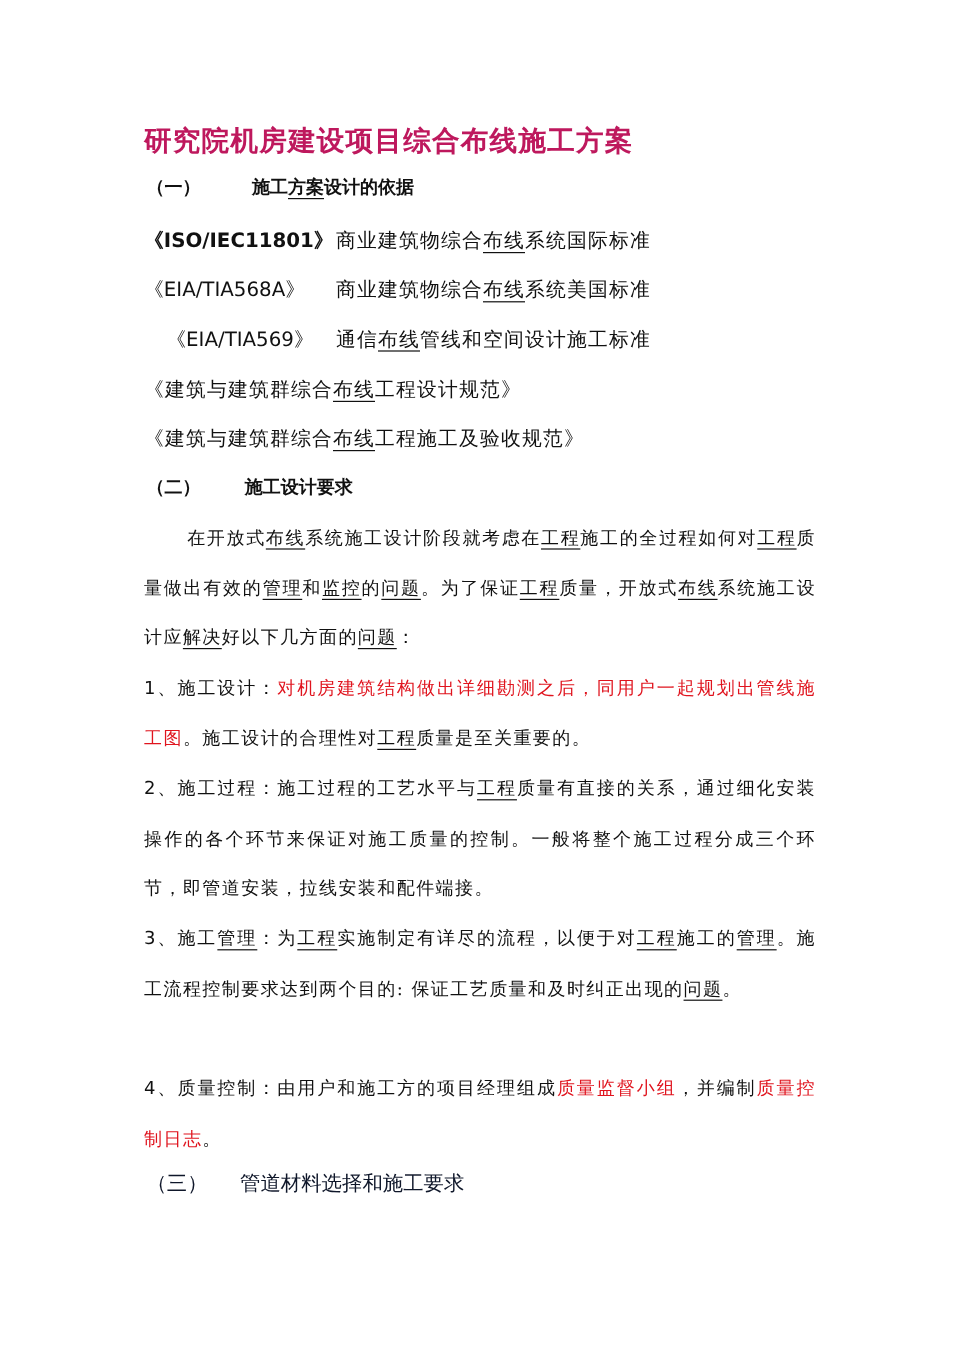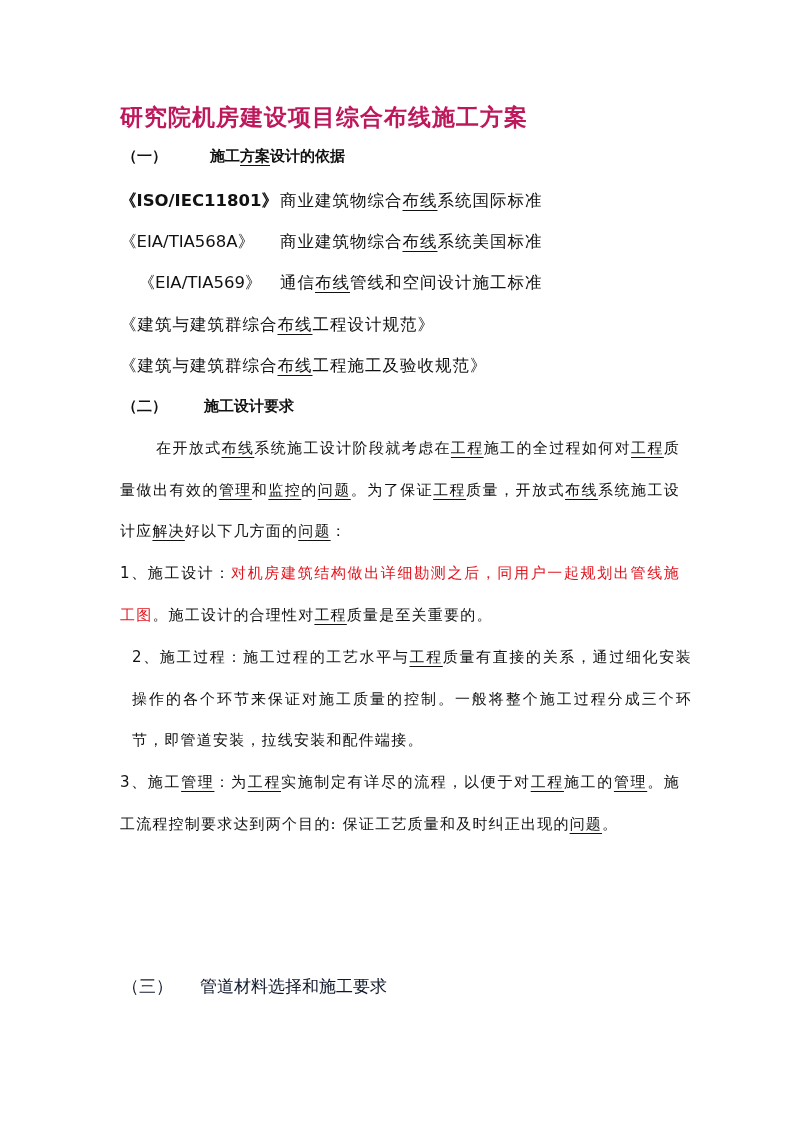--- a/index.html
+++ b/index.html
@@ -53,26 +53,29 @@
   </div>
 
   <div class="para" style="top:428px; text-indent:36px;">
     <span>在开放式</span><span class="u">布线</span><span>系统施工设计阶段就考虑在</span><span class="u">工程</span><span>施工的全过程如何对</span><span class="u">工程</span><span>质量做出有效的</span><span class="u">管理</span><span>和</span><span class="u">监控</span><span>的</span><span class="u">问题</span><span>。为了保证</span><span class="u">工程</span><span>质量，开放式</span><span class="u">布线</span><span>系统施工设计应</span><span class="u">解决</span><span>好以下几方面的</span><span class="u">问题</span><span>：</span>
   </div>
 
   <div class="para" style="top:553px;">
     <span class="lead">1、</span><span>施工设计：</span><span class="red">对机房建筑结构做出详细勘测之后，同用户一起规划出管线施工图</span><span>。施工设计的合理性对</span><span class="u">工程</span><span>质量是至关重要的。</span>
   </div>
 
-  <div class="para" style="top:637px;margin-left:12px;">
+  <div class="para" style="top:637px;">
     <span class="lead">2、</span><span>施工过程：</span><span>施工过程的工艺水平与</span><span class="u">工程</span><span>质量有直接的关系，通过细化安装操作的各个环节来保证对施工质量的控制。一般将整个施工过程分成三个环节，即管道安装，拉线安装和配件端接。</span>
   </div>
 
   <div class="para" style="top:762px;">
     <span class="lead">3、</span><span>施工</span><span class="u">管理</span><span>：</span><span>为</span><span class="u">工程</span><span>实施制定有详尽的流程，以便于对</span><span class="u">工程</span><span>施工的</span><span class="u">管理</span><span>。施工流程控制要求达到两个目的: 保证工艺质量和及时纠正出现的</span><span class="u">问题</span><span>。</span>
   </div>
 
+  <div class="para" style="top:887px;">
+    <span class="lead">4、</span><span>质量控制：</span><span>由用户和施工方的项目经理组成</span><span class="red">质量监督小组</span><span>，并编制</span><span class="red">质量控制日志</span><span>。</span>
+  </div>
 
   <div class="h3" style="left:122px; top:975px;">
     <span class="num">（三）</span><span>管道材料选择和施工要求</span>
   </div>
 
 </div>
 
 </body></html>

